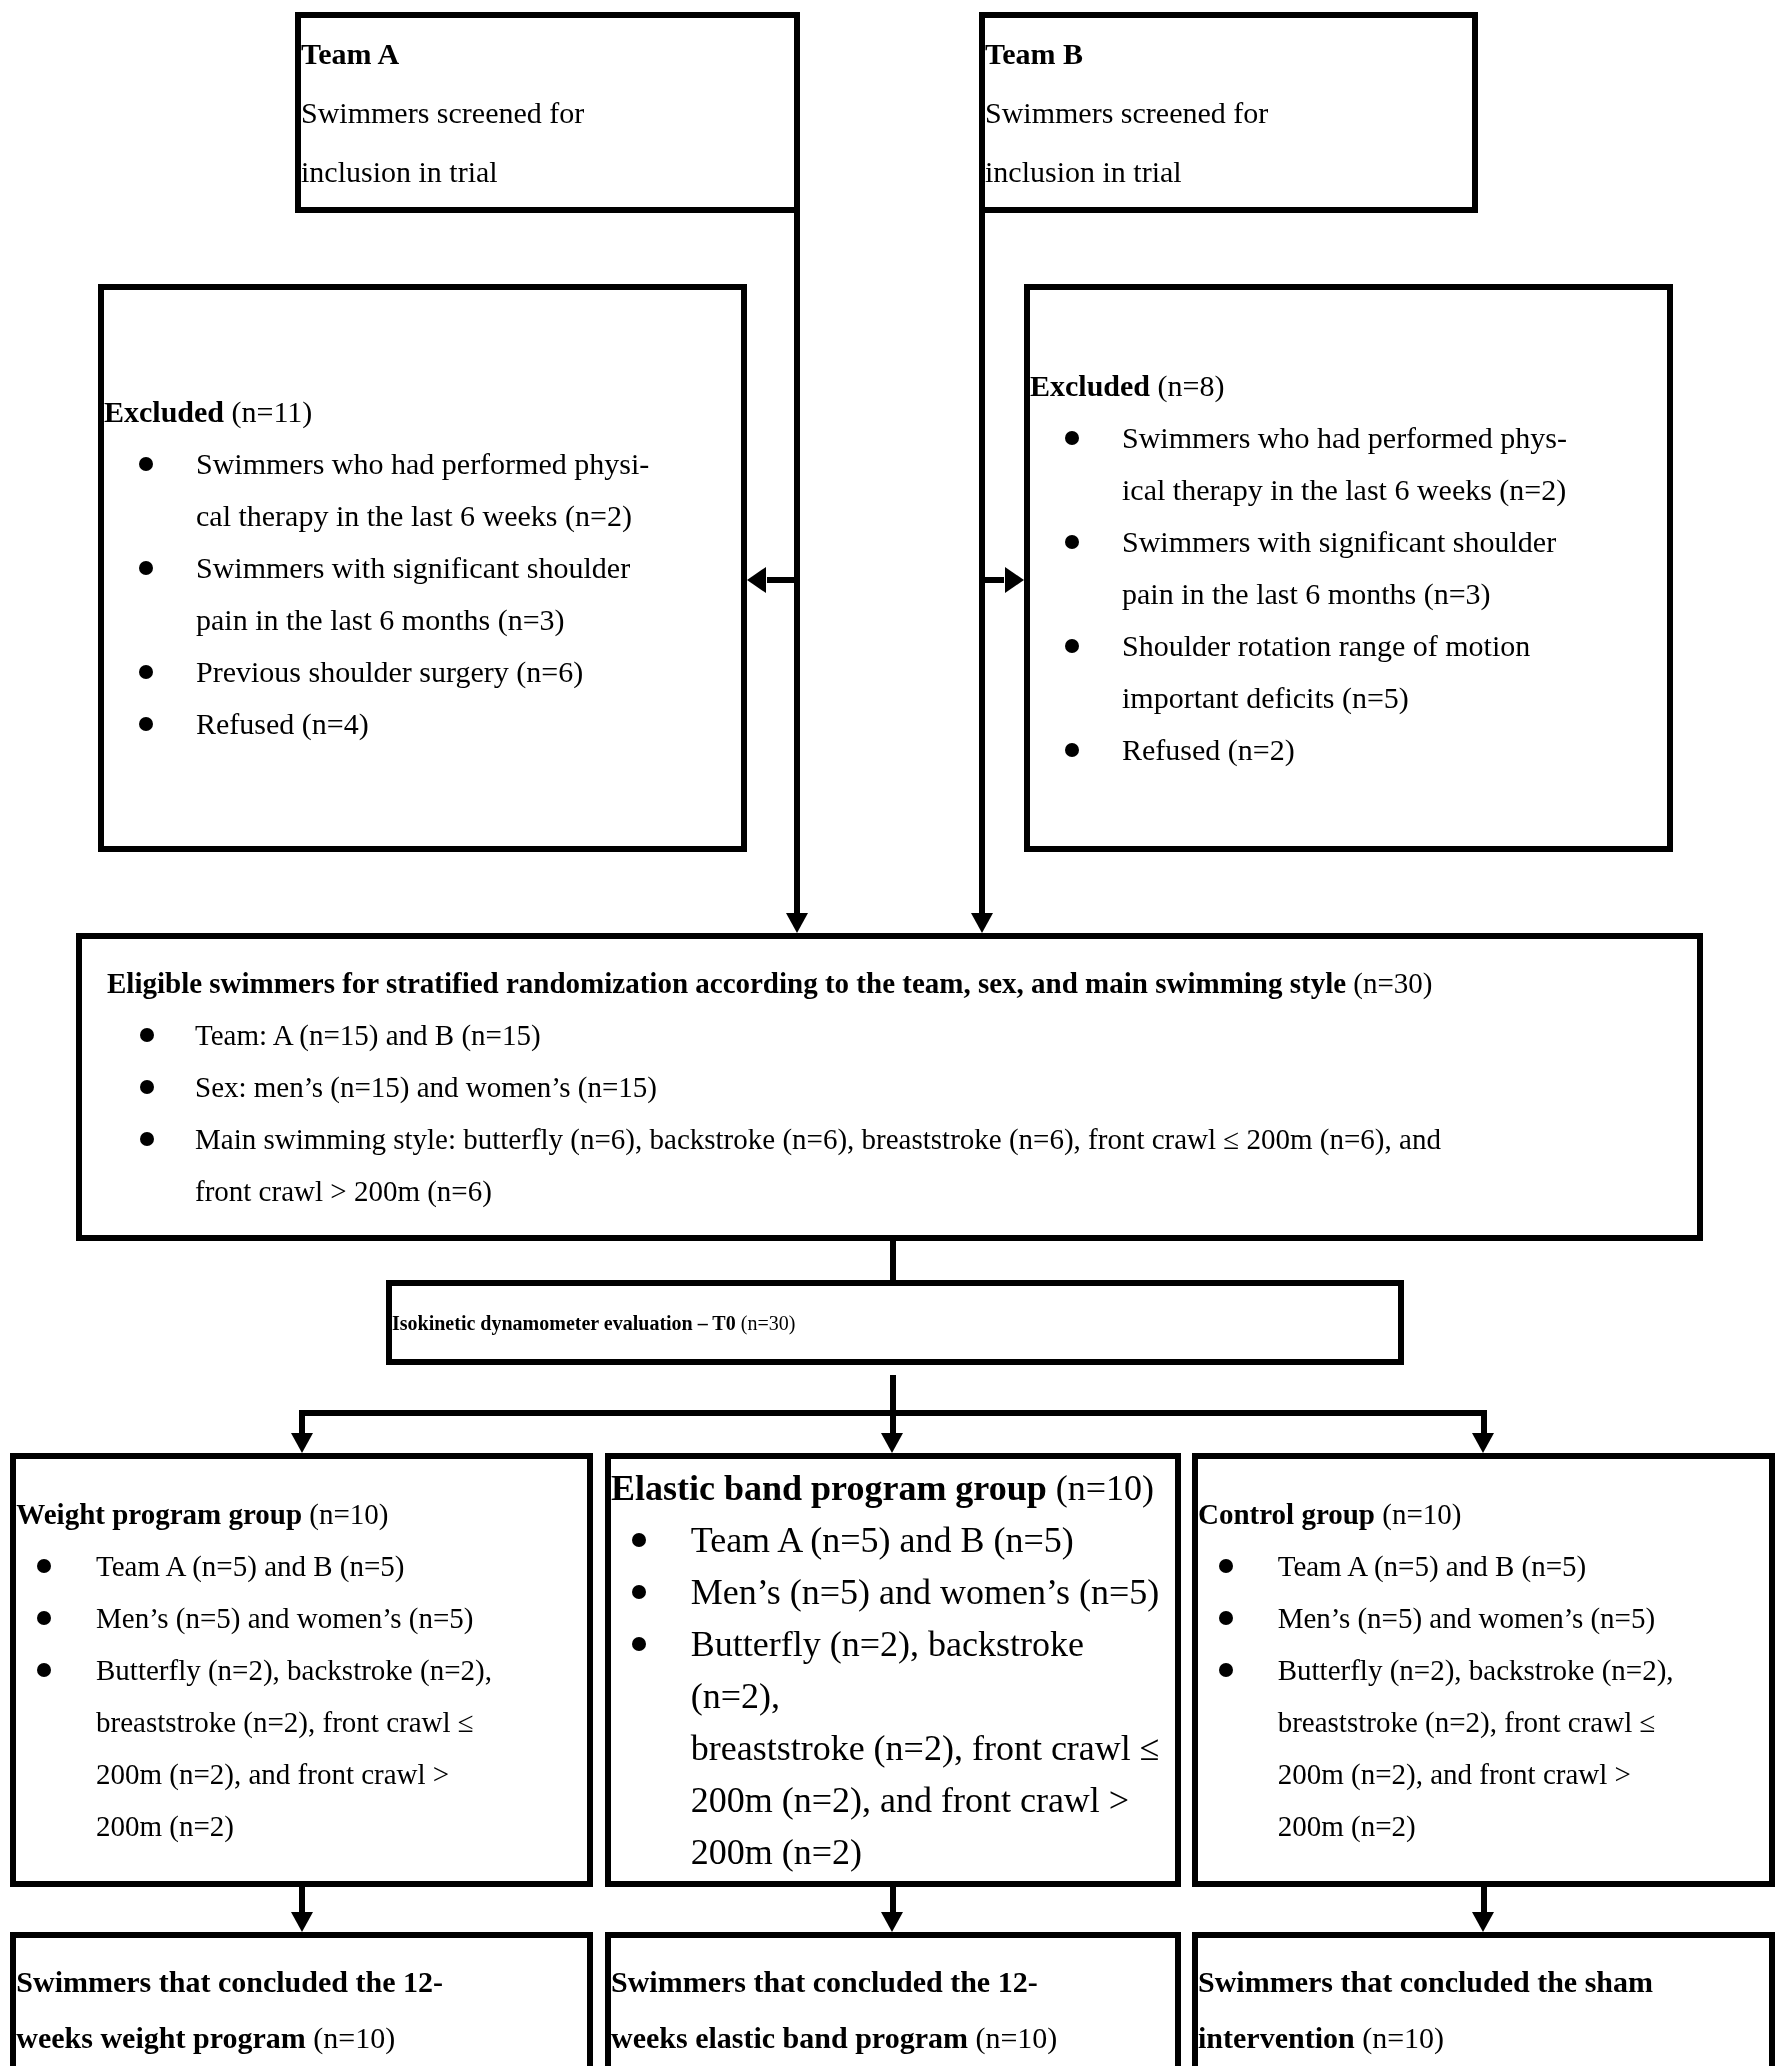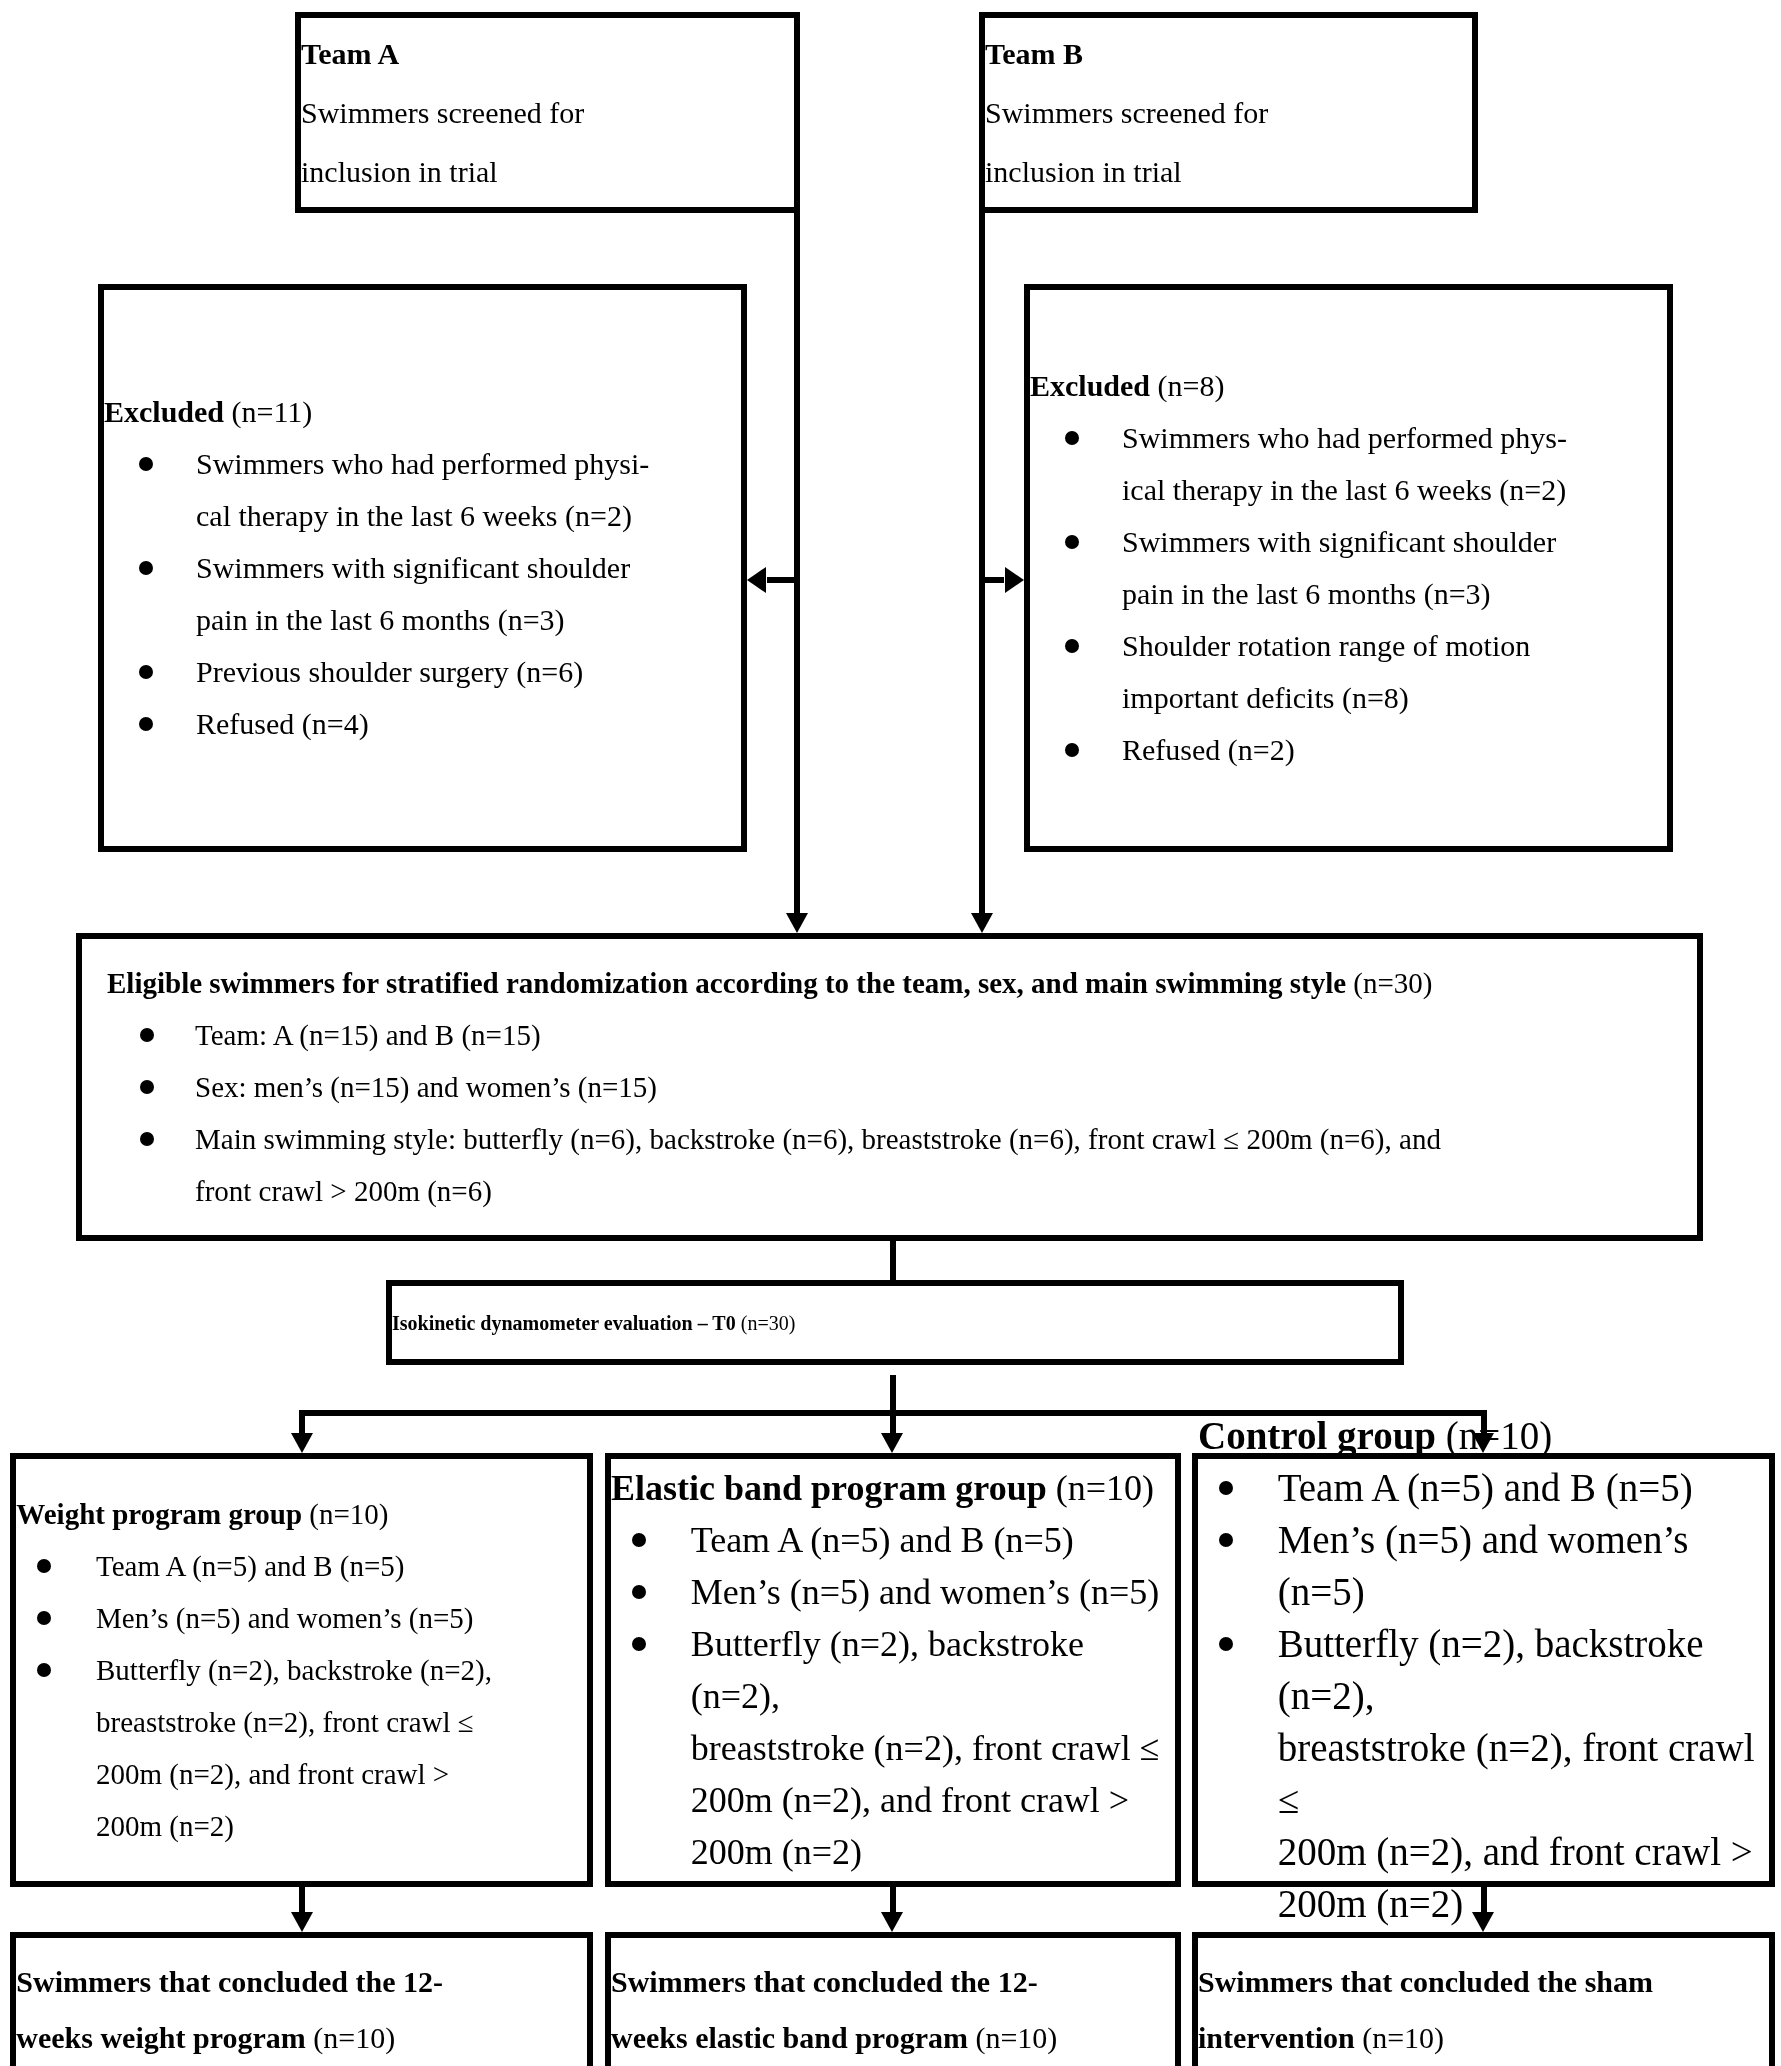--- a/index.html
+++ b/index.html
@@ -31,21 +31,21 @@
   
   #eligible{left:76px;top:933px;width:1627px;height:308px;font-size:29px;padding:12px 25px;}
   #eligible .dot{margin-left:33px;margin-right:41px;}
 
   
   #t0{left:386px;top:1280px;width:1018px;height:85px;font-size:20px;}
 
   
   #grp1{left:10.3px;top:1453px;width:583px;height:434px;font-size:29px;}
   #grp2{left:605px;top:1453px;width:576px;height:434px;font-size:36px;}
-  #grp3{left:1192px;top:1453px;width:583px;height:434px;font-size:39px;}
+  #grp3{left:1192px;top:1453px;width:583px;height:434px;font-size:29px;}
   #grp1 .dot,#grp2 .dot,#grp3 .dot{margin-left:20.7px;margin-right:45px;}
 
   
   #con1{left:10.3px;top:1932px;width:583px;height:155px;line-height:56px;}
   #con2{left:605px;top:1932px;width:576px;height:155px;line-height:56px;}
   #con3{left:1192px;top:1932px;width:583px;height:155px;line-height:56px;}
 
   
   #vl-a{left:794px;top:213px;width:5.8px;height:701px;}
   #vl-b{left:979px;top:213px;width:5.8px;height:701px;}
@@ -116,21 +116,21 @@
 ical therapy in the last 6 weeks (n=2)</span>
       </div>
     <div class="bullet">
         <span class="dot"></span>
         <span class="btext">Swimmers with significant shoulder
 pain in the last 6 months (n=3)</span>
       </div>
     <div class="bullet">
         <span class="dot"></span>
         <span class="btext">Shoulder rotation range of motion
-important deficits (n=8)</span>
+important deficits (n=5)</span>
       </div>
     <div class="bullet">
         <span class="dot"></span>
         <span class="btext">Refused (n=2)</span>
       </div>
   </div>
 
   <div class="box" id="eligible">
     <div><b>Eligible swimmers for stratified randomization according to the team, sex, and main swimming style</b><span> (n=30)</span></div>
     <div class="bullet">

